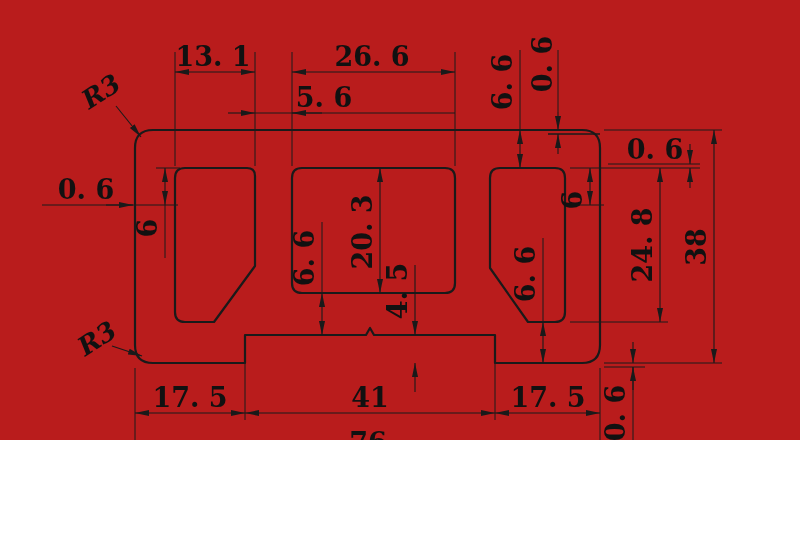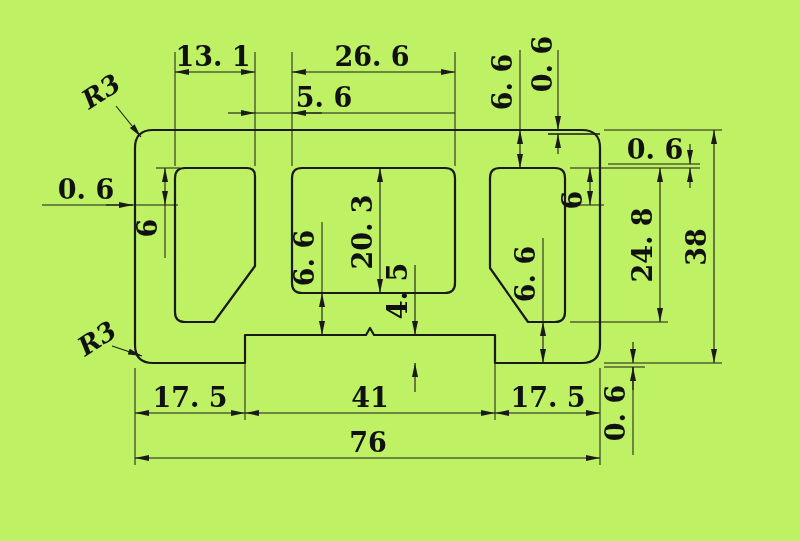--- a/index.html
+++ b/index.html
@@ -1,19 +1,19 @@
 <!DOCTYPE html>
 <html><head>
 <meta charset="utf-8">
 <style>
   html,body{margin:0;padding:0;background:#ffffff;}
   .canvas{
     position:relative;
-    width:800px;height:541px;
-    background:#bef264;
+    width:800px;height:440px;
+    background:#b91c1c;
     overflow:hidden;
   }
   svg{display:block;}
   .feature{stroke:#1a1a1a;stroke-width:2.2;fill:none;stroke-linejoin:round;}
   .feature-thin{stroke:#1a1a1a;stroke-width:1.4;fill:none;}
   .ext{stroke:#1a1a1a;stroke-width:1;fill:none;}
   .dim{stroke:#1a1a1a;stroke-width:1.1;fill:none;}
   text{
     font-family:"DejaVu Serif","Liberation Serif",serif;
     font-weight:bold;

